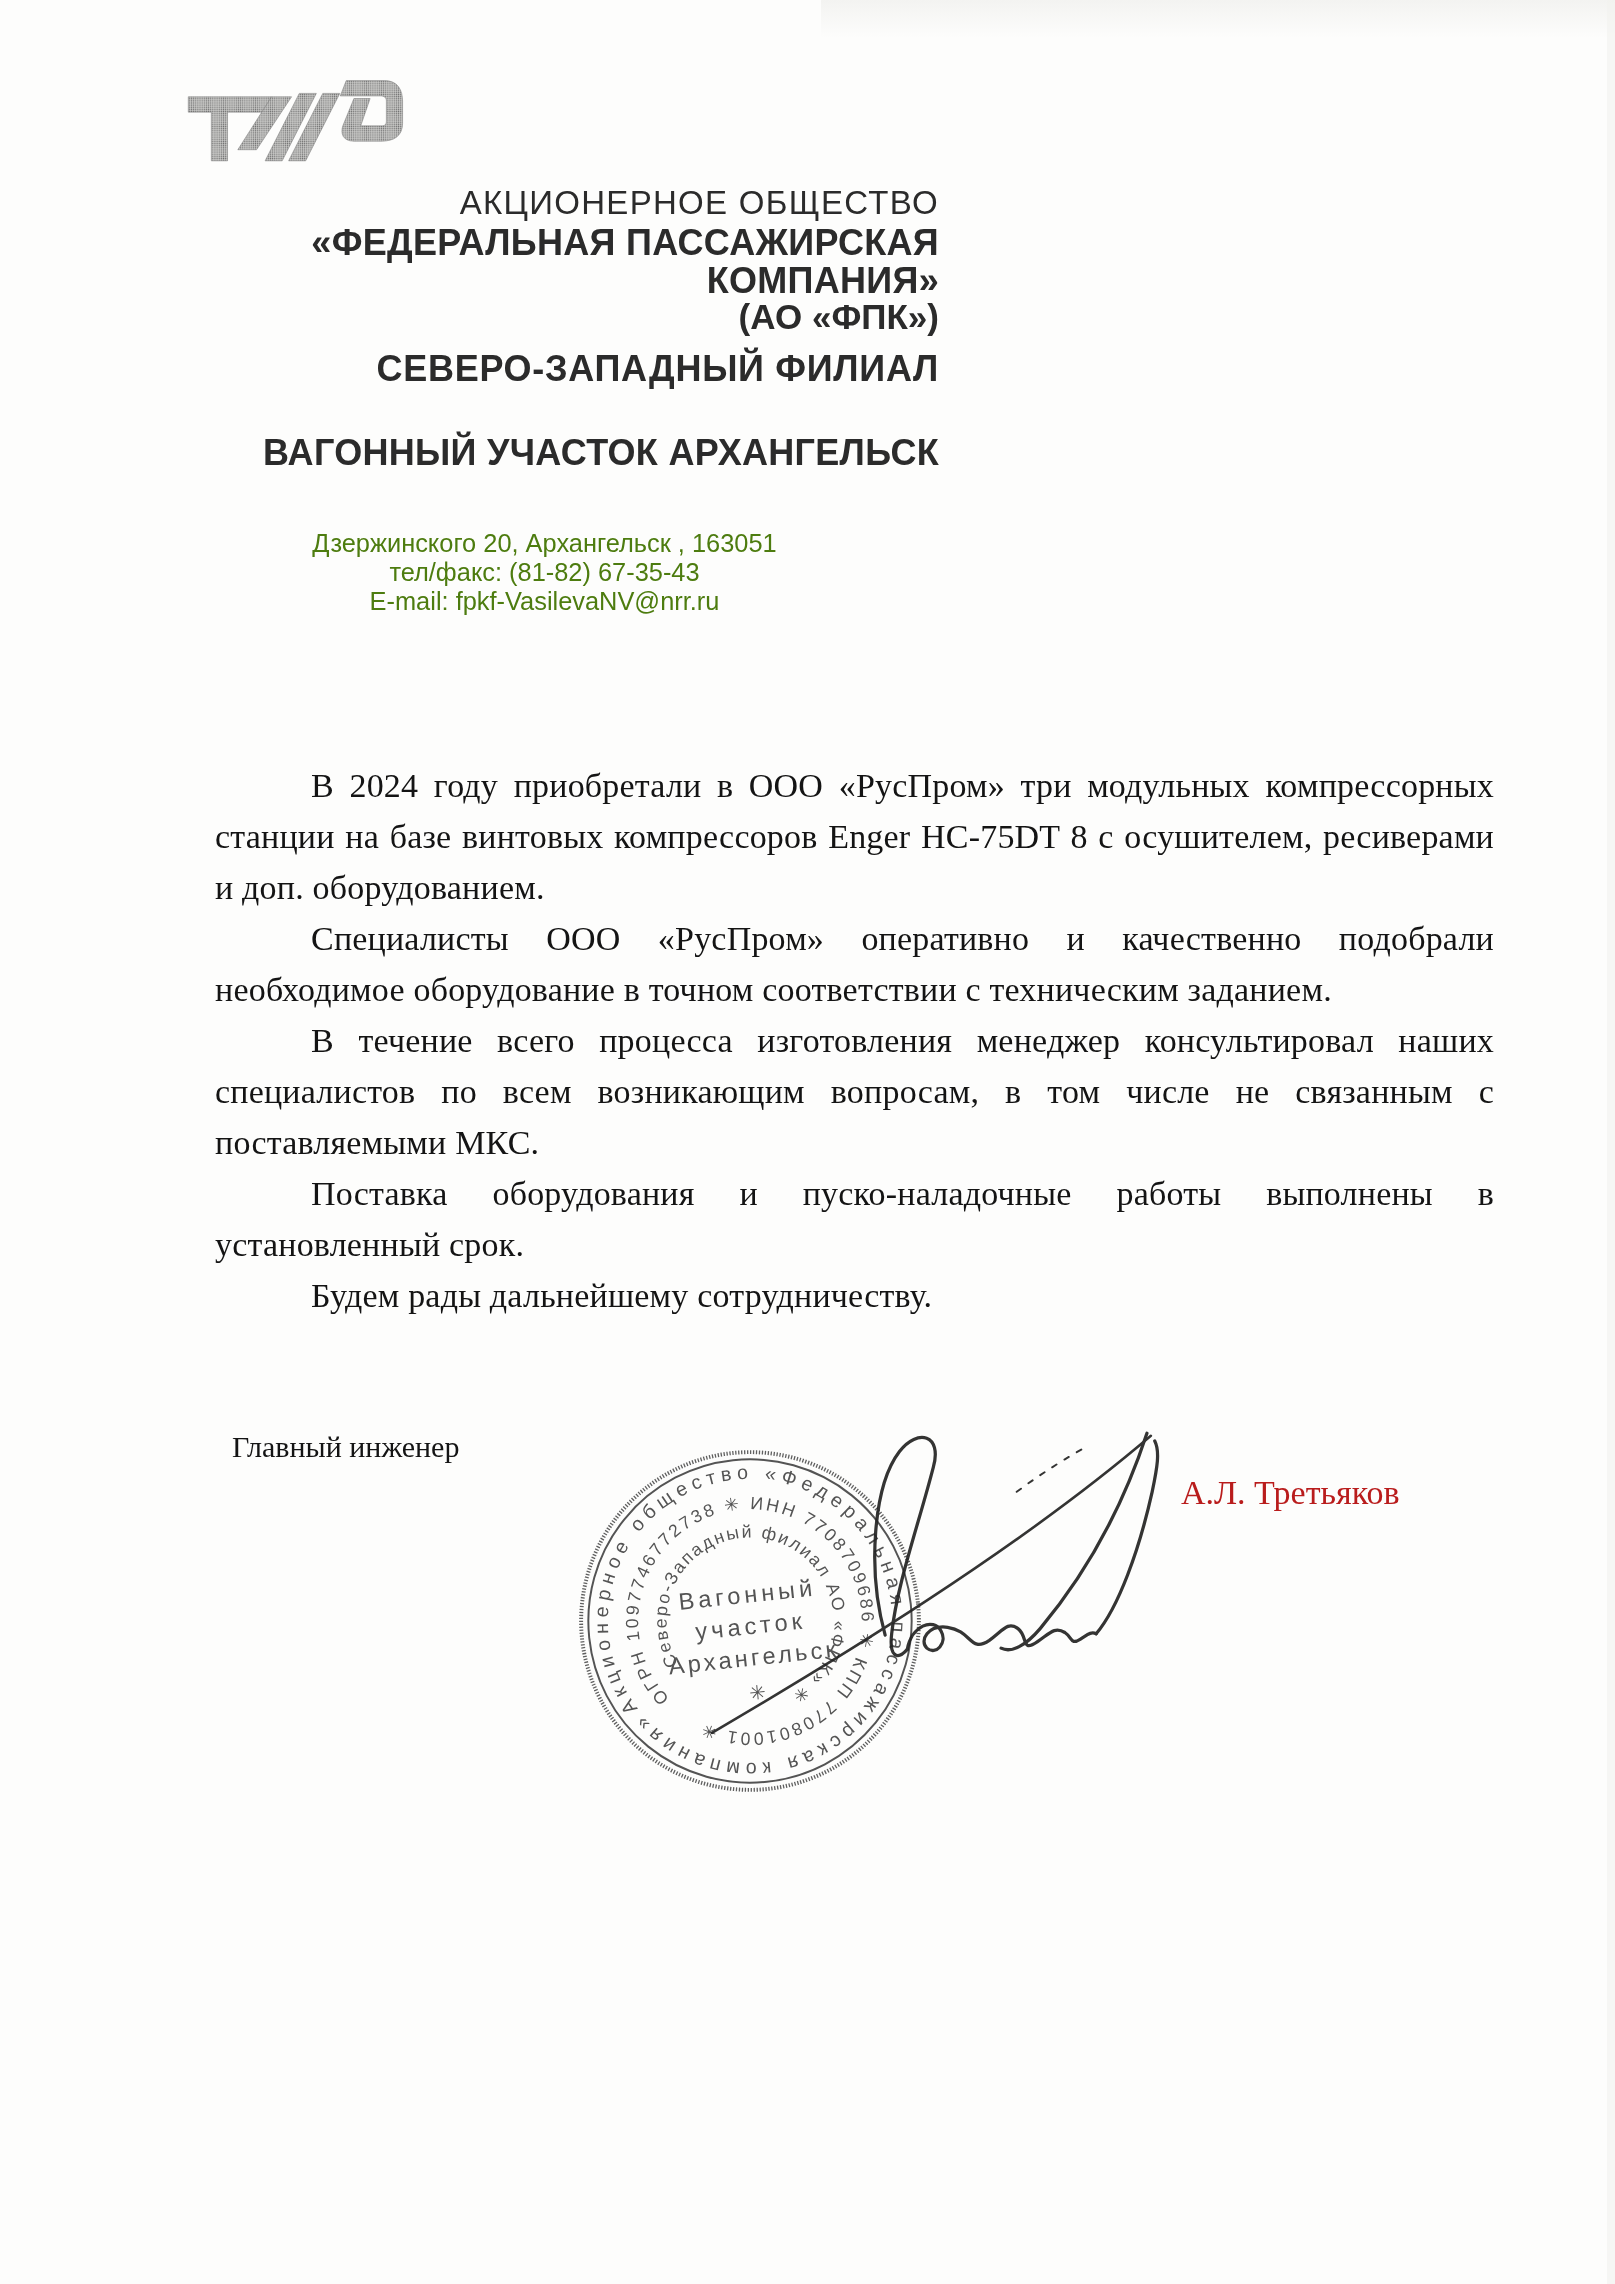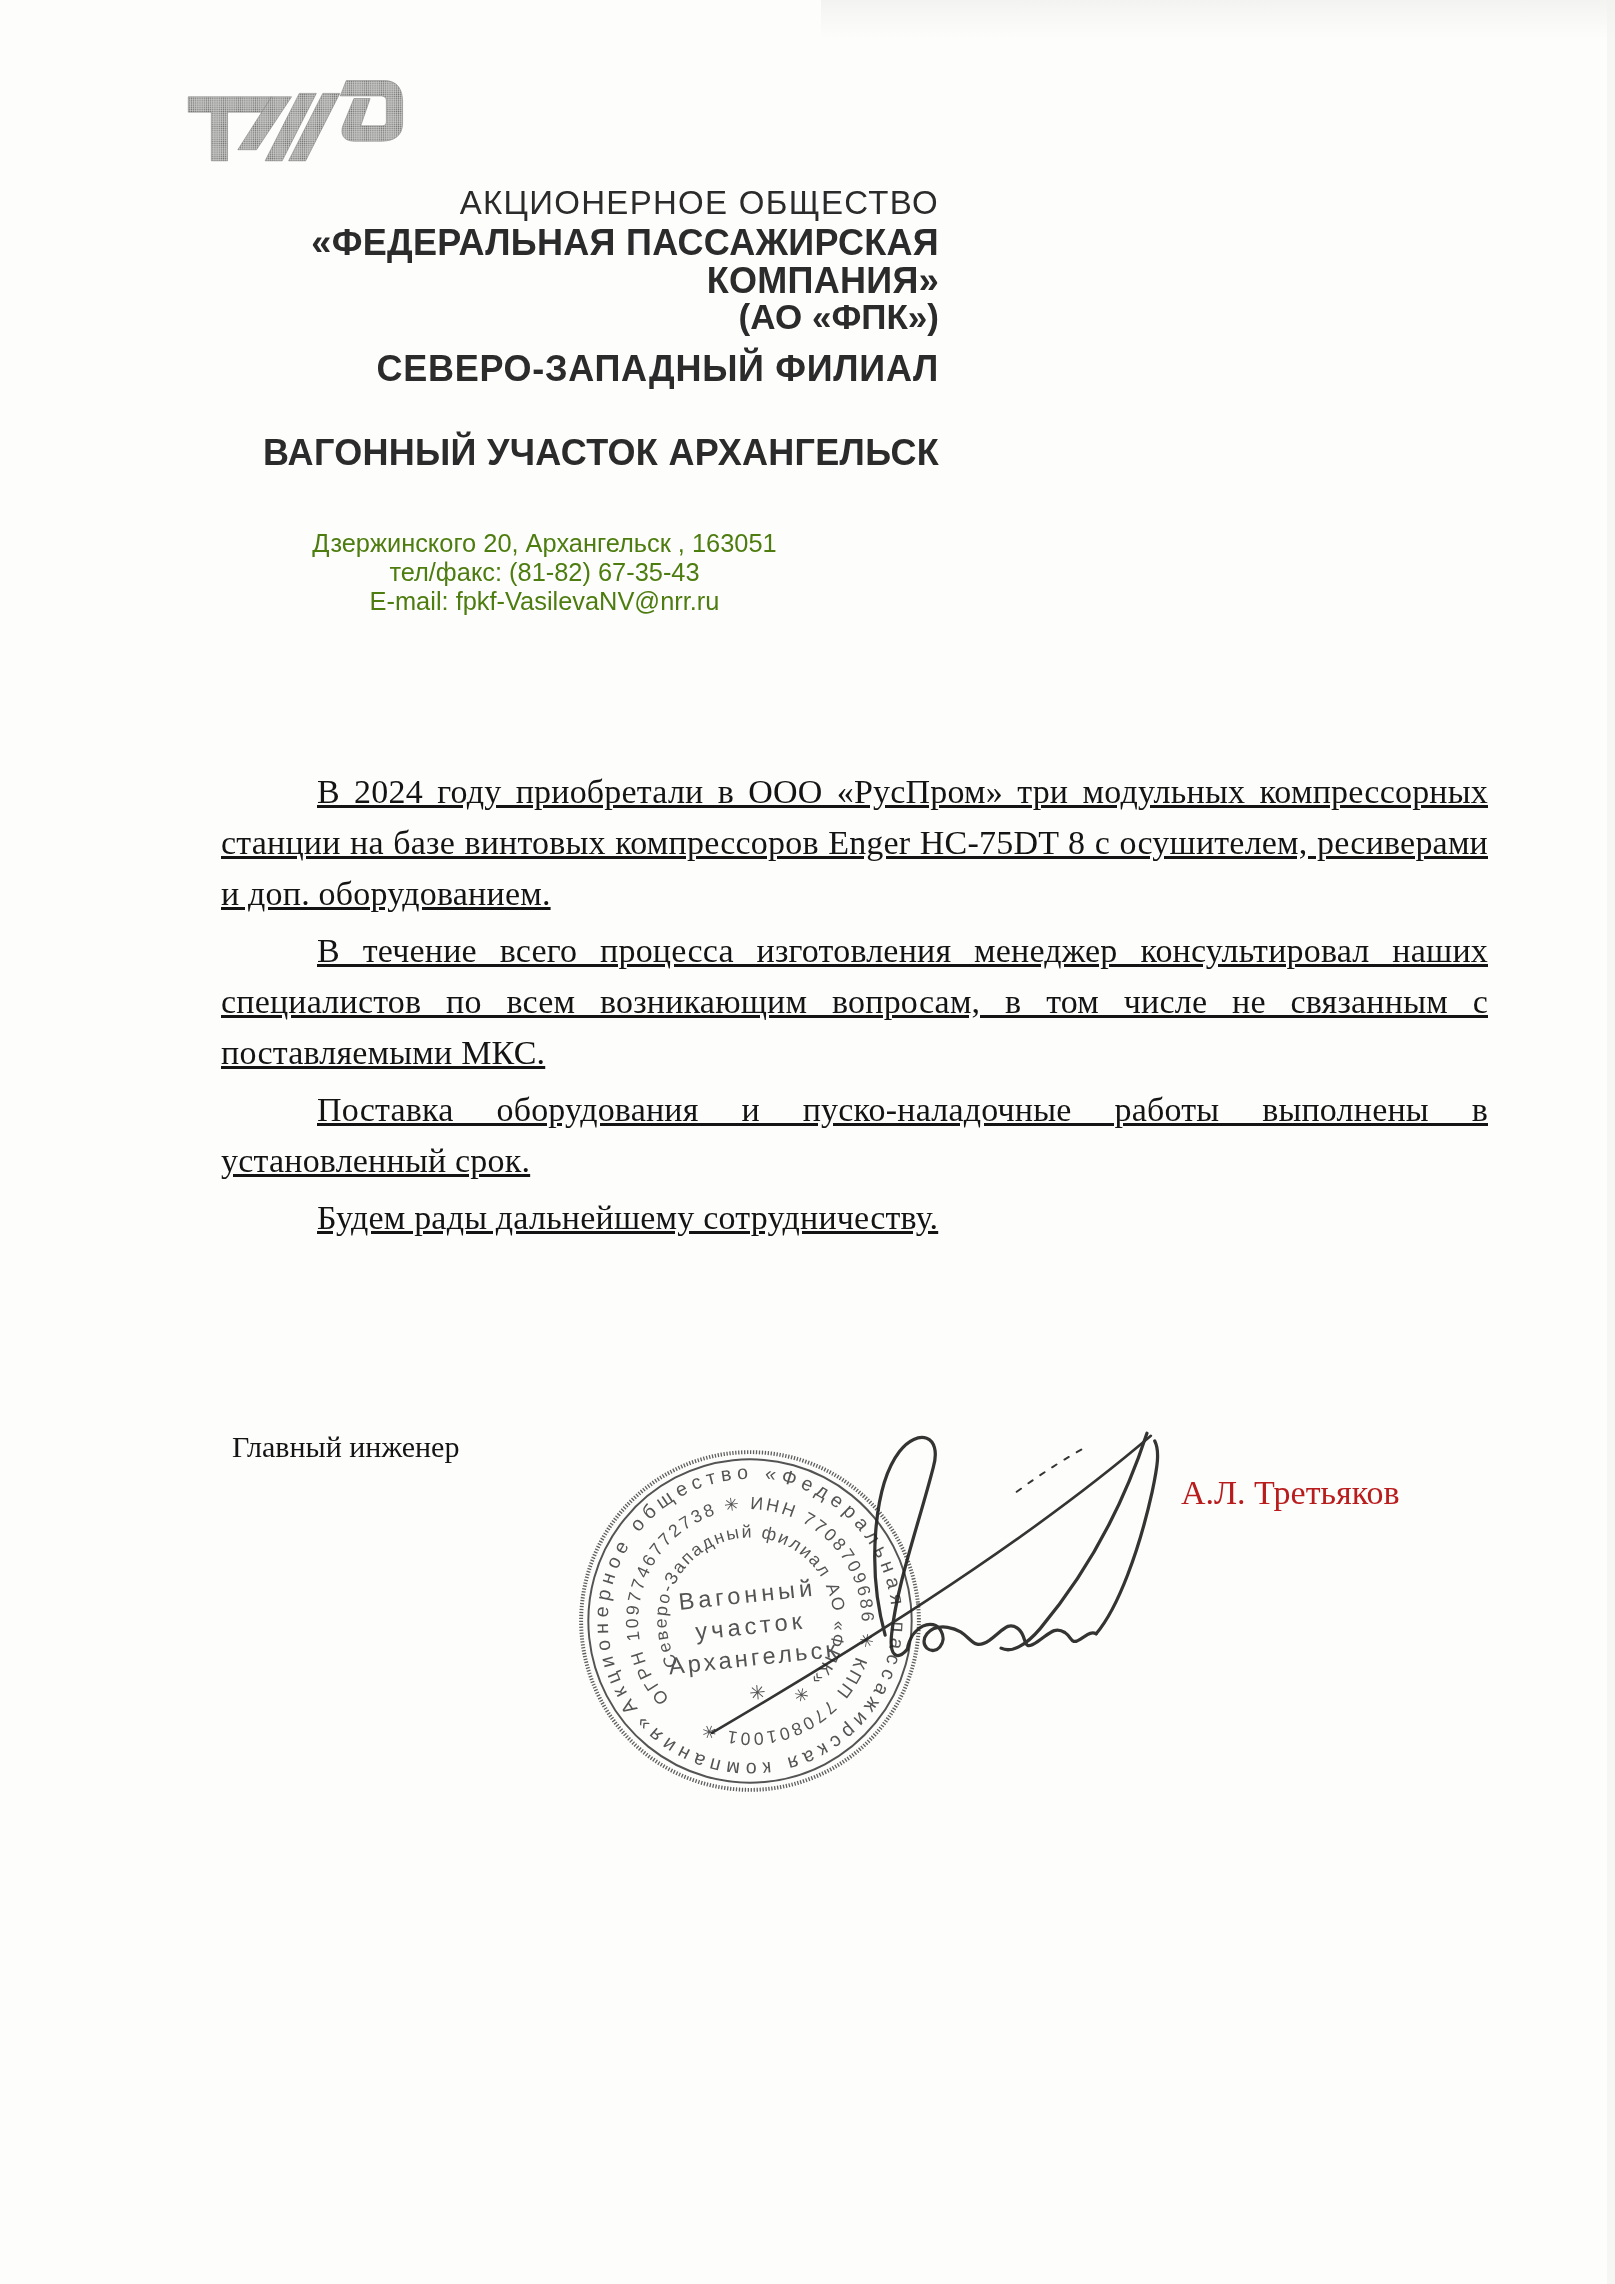--- a/index.html
+++ b/index.html
@@ -44,21 +44,21 @@
     font-family:"Liberation Serif",serif;
     font-size:34px;color:#161616;
   }
   .body-text{
     position:absolute;left:215px;top:760px;width:1279px;
     font-family:"Liberation Serif",serif;
     font-size:34px;line-height:51px;letter-spacing:0.2px;
     color:#141414;
     text-align:justify;text-align-last:left;
   }
-  .body-text p{margin:6px;text-indent:96px;text-decoration:underline;}
+  .body-text p{margin:0;text-indent:96px;}
   .sig-position{
     position:absolute;left:215px;top:1421px;
     font-family:"Liberation Serif",serif;
     font-size:30px;line-height:51px;color:#141414;margin-left:17px;
   }
   .sig-name{
     position:absolute;left:1181px;top:1474px;
     font-family:"Liberation Serif",serif;
     font-size:34px;color:#b91c1c;
   }
@@ -103,20 +103,21 @@
 
   <div class="contacts">
     <div>Дзержинского 20, Архангельск ,  163051</div>
     <div>тел/факс:  (81-82) 67-35-43</div>
     <div>E-mail: fpkf-VasilevaNV@nrr.ru</div>
   </div>
 
 
   <div class="body-text">
     <p>В 2024 году приобретали в ООО «РусПром» три модульных компрессорных станции на базе винтовых компрессоров Enger HC-75DT 8 с осушителем, ресиверами и доп. оборудованием.</p>
+    <p>Специалисты ООО «РусПром» оперативно и качественно подобрали необходимое оборудование в точном соответствии с техническим заданием.</p>
     <p>В течение всего процесса изготовления менеджер консультировал наших специалистов по всем возникающим вопросам, в том числе не связанным с поставляемыми МКС.</p>
     <p>Поставка оборудования и пуско-наладочные работы выполнены в установленный срок.</p>
     <p>Будем рады дальнейшему сотрудничеству.</p>
   </div>
 
   <div class="sig-position">
     <div>Главный инженер</div>
   </div>
   <div class="sig-name">А.Л. Третьяков</div>
 

